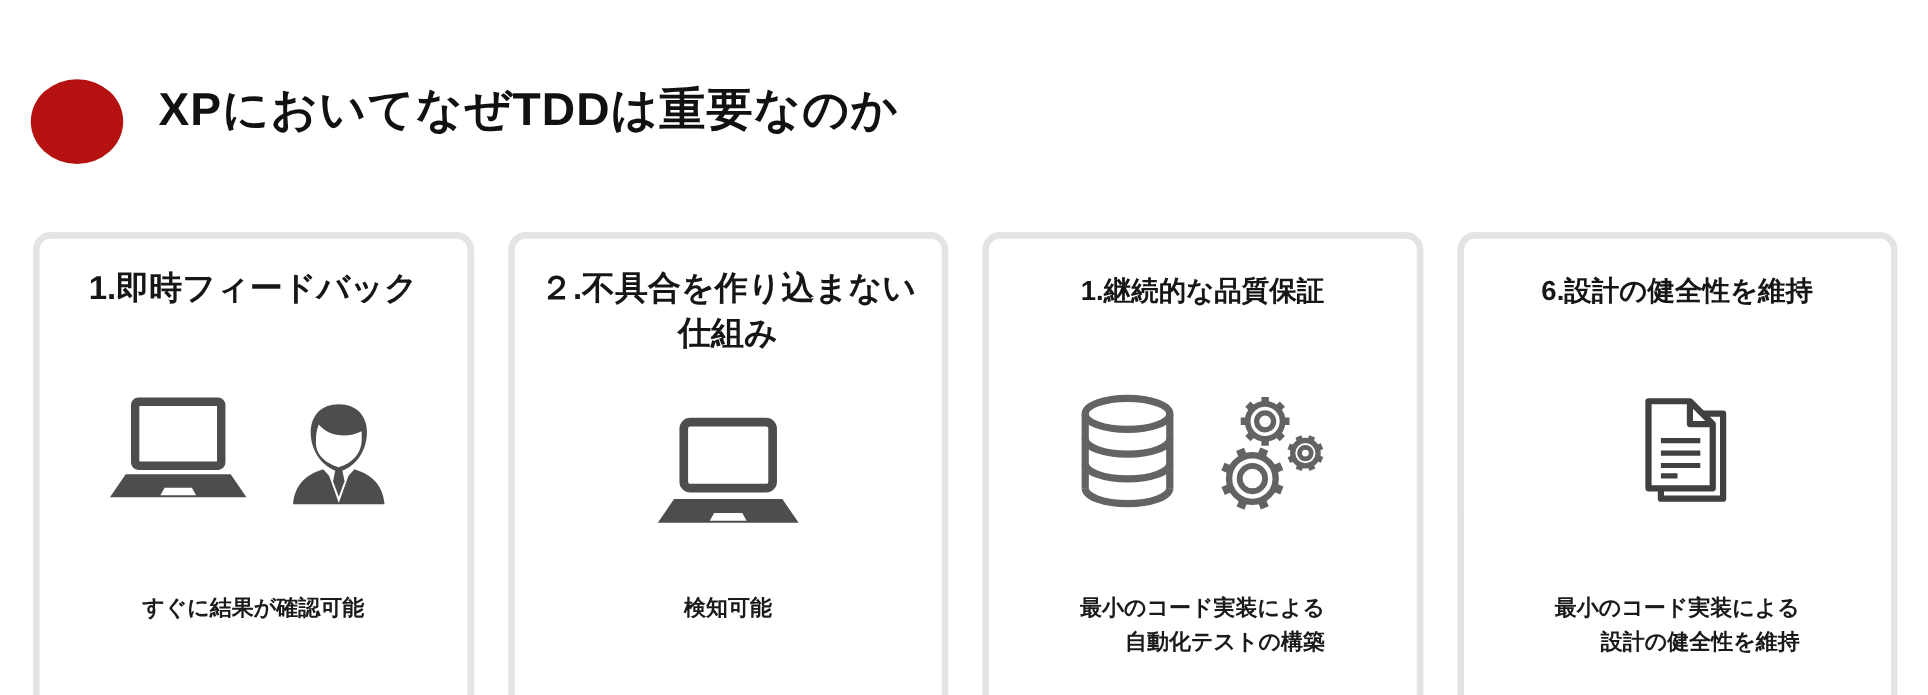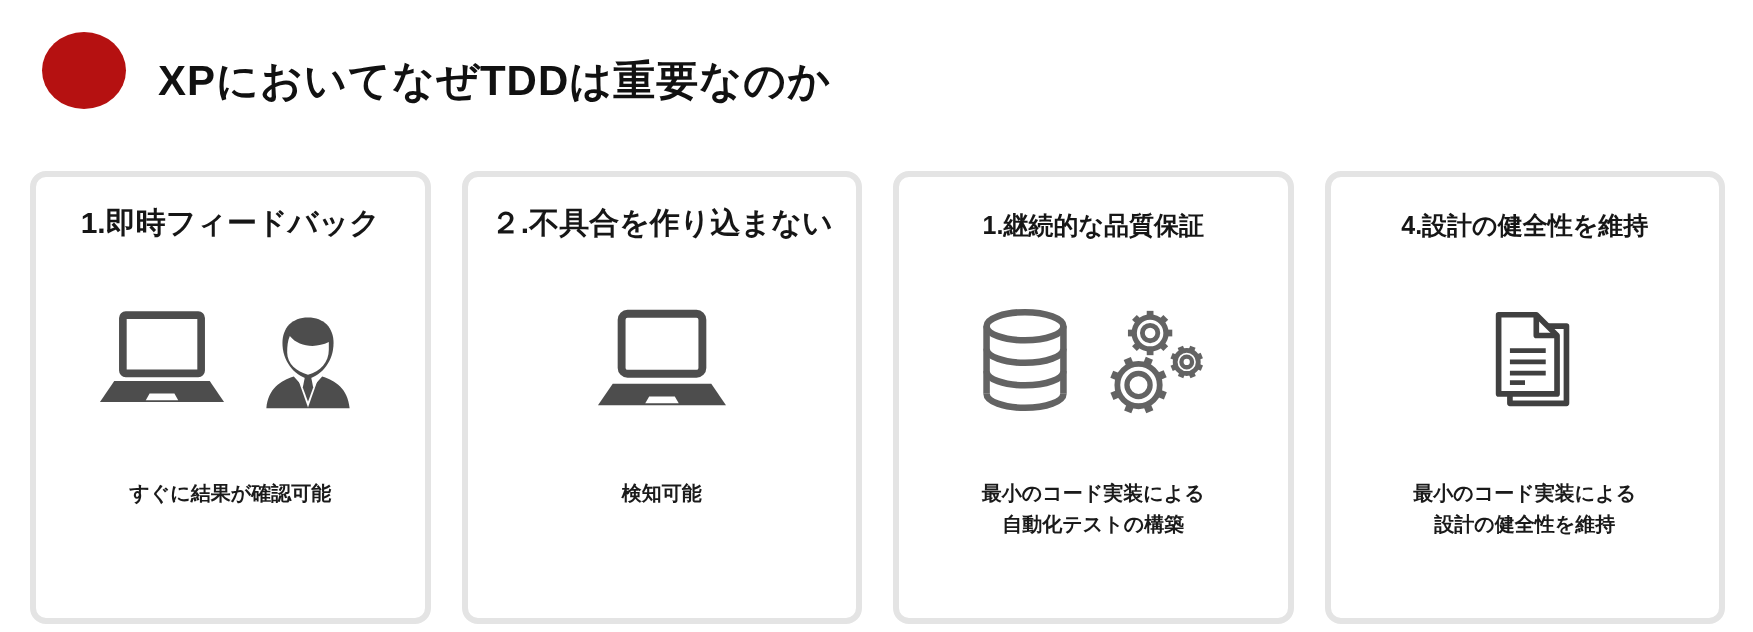--- a/index.html
+++ b/index.html
@@ -6,22 +6,23 @@
     margin: 0;
     background: #ffffff;
     width: 1753px;
     height: 632px;
     font-family: "Liberation Sans", "DejaVu Sans", sans-serif;
     color: var(--text, #1a1a1a);
     overflow: hidden;
   }
   .header {
     display: flex;
-    align-items: flex-end;
-    padding: 32px 0 0 42px;
+    align-items: flex-start;
+    padding: 32px 0 0 28px;
+    margin-top: 40px;
   }
   .bullet {
     width: 84px;
     height: 77px;
     border-radius: 50%;
     background: var(--bullet-red, #b51111);
     flex: 0 0 auto;
   }
   .page-title {
     margin-left: 32px;
@@ -62,22 +63,22 @@
     display: flex;
     align-items: center;
     justify-content: center;
     gap: 30px;
     width: 100%;
   }
   .caption {
     font-weight: bold;
     font-size: 20px;
     line-height: 1.55;
-    text-align: center;
-    margin-bottom: 78px;
+    text-align: right;
+    margin-bottom: 58px;
     min-height: 62px;
   }
   .caption span { display: block; }
   .icon-fill   { color: var(--icon-fill, #4d4d4d); }
   .icon-line   { color: var(--icon-outline, #636363); }
   .icon-doc    { color: var(--doc-outline, #404040); }
   svg { display: block; }
 </style>
 </head>
 <body>
@@ -114,20 +115,21 @@
     </div>
     <div class="caption">
       <span>すぐに結果が確認可能</span>
       <span></span>
     </div>
   </div>
 
   <div class="card">
     <div class="card-title">
       <span>２.不具合を作り込まない</span>
+      <span>仕組み</span>
     </div>
     <div class="icon-area">
       <span class="icon-fill">
         <svg width="130" height="106" viewBox="0 0 132 104">
           <rect x="25" y="4" width="82" height="61" rx="6" fill="#fff" stroke="currentColor" stroke-width="8"></rect>
           <path d="M16 75 H116 L131 97 H1 Z" fill="currentColor"></path>
           <path d="M53 88 H79 L83 95 H49 Z" fill="#fff"></path>
         </svg>
       </span>
     </div>
@@ -200,21 +202,21 @@
       </span>
     </div>
     <div class="caption">
       <span>最小のコード実装による</span>
       <span>自動化テストの構築</span>
     </div>
   </div>
 
   <div class="card">
     <div class="card-title">
-      <span>4.設計の健全性を維持</span>
+      <span>6.設計の健全性を維持</span>
       <span></span>
     </div>
     <div class="icon-area">
       <span class="icon-doc">
         <svg width="98" height="110" viewBox="0 0 104 116" fill="none" stroke="currentColor" stroke-width="6" stroke-linejoin="round">
           <path d="M36 22 H96 V104 H36 Z" fill="#fff"></path>
           <path d="M24 10 H64 L86 32 V94 H24 Z" fill="#fff"></path>
           <path d="M64 10 V32 H86"></path>
           <path d="M36 48 H74" stroke-width="5"></path>
           <path d="M36 60 H74" stroke-width="5"></path>

